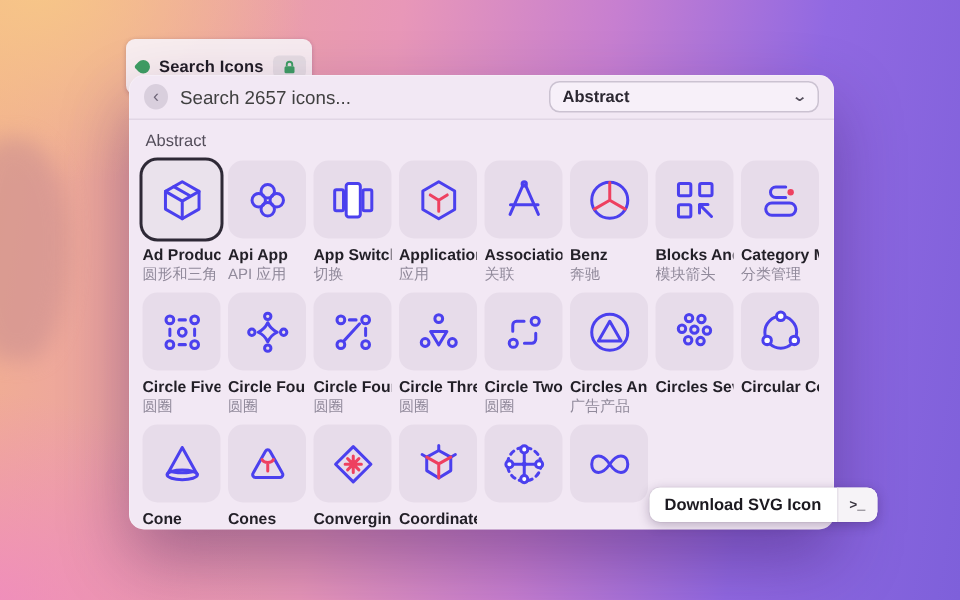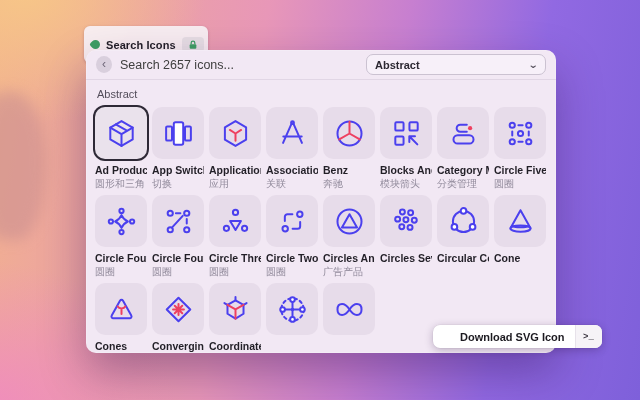--- a/index.html
+++ b/index.html
@@ -48,21 +48,20 @@
   .cell{width:52px;}
   .tile{width:52px;height:52px;background:#e7dcea;border-radius:10px;display:flex;align-items:center;justify-content:center;}
   .tile.selected{background:#eae2ec;box-shadow:0 0 0 2px #2e2936;}
   .label-en{font-size:10.5px;font-weight:600;color:#221f27;margin-top:5px;height:13px;line-height:13px;white-space:nowrap;overflow:hidden;}
   .label-zh{font-size:10px;color:#918a9b;height:13px;line-height:13px;white-space:nowrap;overflow:hidden;}
   
   .download-btn{
     position:absolute;left:433px;top:325px;height:23px;display:flex;align-items:stretch;
     background:#ffffff;border-radius:7px;overflow:hidden;
     box-shadow:0 2px 8px rgba(40,15,60,.28),0 0 0 .5px rgba(0,0,0,.05);
-    padding-left:17px;
   }
   .dl-label{display:flex;align-items:center;padding:0 10px;font-size:11px;font-weight:700;color:#1c1a20;white-space:nowrap;}
   .dl-key{width:26px;border-left:1px solid #e7e2ea;background:#f6f3f7;display:flex;align-items:center;justify-content:center;
     font-family:"Liberation Mono","DejaVu Sans Mono",monospace;font-size:9px;color:#3a3540;font-weight:700;}
 </style>
 </head>
 <body>
 
 <div class="bg-blob"></div>
 
@@ -97,20 +96,32 @@
               <path d="M14 3.5 23.5 9v10L14 24.5 4.5 19V9Z"></path>
               <path d="M4.5 9 14 14.5 23.5 9M14 14.5V24.5M9.2 6.3l9.4 5.3"></path>
             </svg>
           </div>
           <div class="label-en">Ad Product</div>
           <div class="label-zh">圆形和三角</div>
         </div>
         <div class="cell">
           <div class="tile">
             <svg width="33" height="33" viewBox="0 0 28 28" fill="none" stroke="#4b40ee" stroke-width="1.7" stroke-linecap="round" stroke-linejoin="round">
+              <circle cx="14" cy="8.9" r="3.8"></circle>
+              <circle cx="19.1" cy="14" r="3.8"></circle>
+              <circle cx="14" cy="19.1" r="3.8"></circle>
+              <circle cx="8.9" cy="14" r="3.8"></circle>
+            </svg>
+          </div>
+          <div class="label-en">Api App</div>
+          <div class="label-zh">API 应用</div>
+        </div>
+        <div class="cell">
+          <div class="tile">
+            <svg width="33" height="33" viewBox="0 0 28 28" fill="none" stroke="#4b40ee" stroke-width="1.7" stroke-linecap="round" stroke-linejoin="round">
               <rect x="3.5" y="8" width="5" height="12" rx="1"></rect>
               <rect x="19.5" y="8" width="5" height="12" rx="1"></rect>
               <rect x="10" y="4.5" width="8" height="19" rx="1.5" fill="#ffffff"></rect>
             </svg>
           </div>
           <div class="label-en">App Switch</div>
           <div class="label-zh">切换</div>
         </div>
         <div class="cell">
           <div class="tile">

